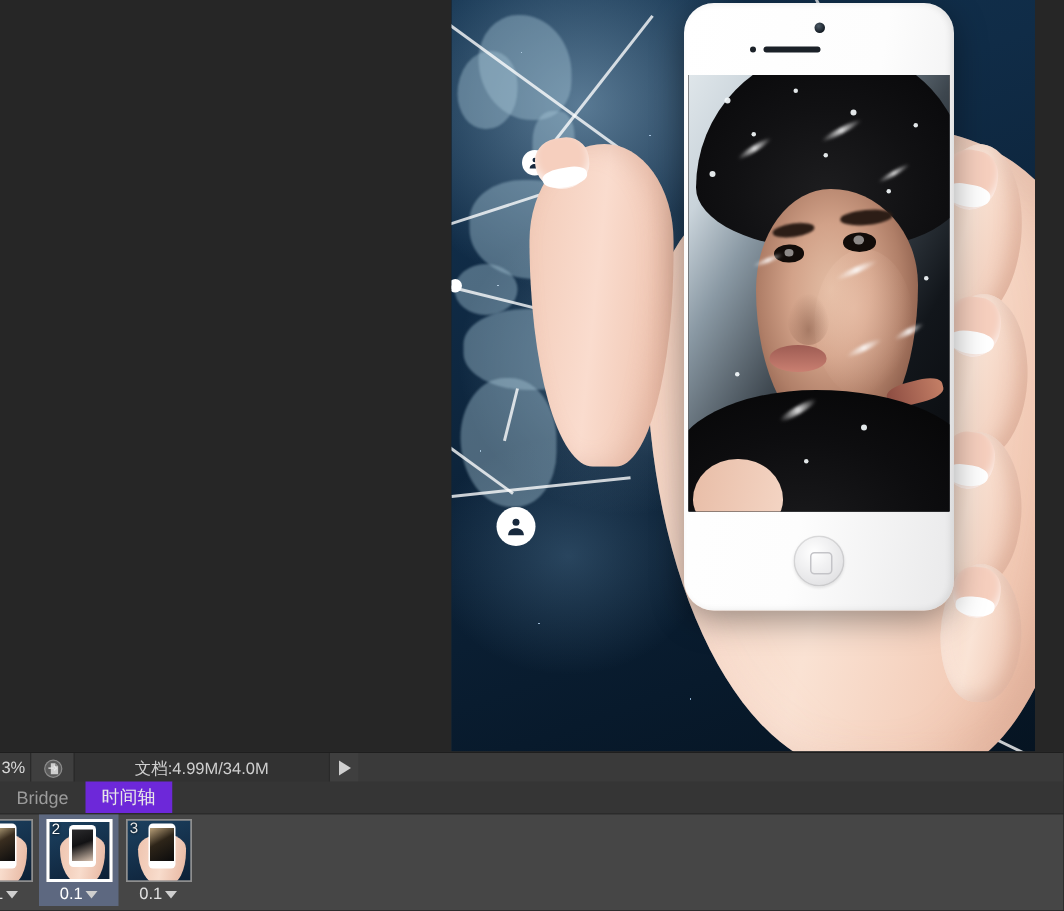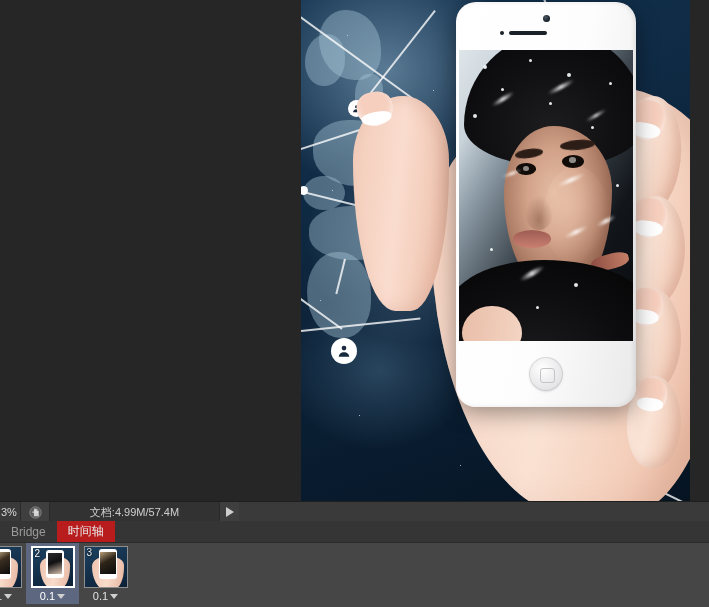--- a/index.html
+++ b/index.html
@@ -227,21 +227,21 @@
   
   .tab-bar {
     position:absolute; left:0; top:522px; width:709px; height:21px;
     background:#353535; display:flex; align-items:flex-end;
     border-bottom:1px solid #2b2b2b;
   }
   .tab {
     height:21px; padding:0 11px; display:flex; align-items:center;
     font-size:12px; color:#9b9b9b; background:#353535;
   }
-  .tab.active { background:#b91c1c; color:#e8e8e8; }
+  .tab.active { background:#6d28d9; color:#e8e8e8; }
   .tab-filler { flex:1; height:21px; background:#353535; }
 
   
   .timeline-panel {
     position:absolute; left:0; top:543px; width:709px; height:64px;
     background:#464646;
   }
   .frames-strip {
     position:absolute; left:0; top:0; height:64px;
     display:flex; align-items:flex-start;
@@ -415,21 +415,21 @@
     <div class="sb-sep"></div>
     <div class="sb-icon-btn">
       <svg width="13" height="13" viewBox="0 0 16 16">
         <circle cx="8" cy="8" r="7" fill="#5a5a5a" stroke="#8c8c8c" stroke-width="1"></circle>
         <path d="M6 3.5h3.5L12 6v6.5H6z" fill="#cfcfcf"></path>
         <path d="M9.5 3.5V6H12z" fill="#8f8f8f"></path>
         <path d="M4 7.5h4.5M8.5 5.5l2 2-2 2" stroke="#e6e6e6" stroke-width="1.1" fill="none"></path>
       </svg>
     </div>
     <div class="sb-sep"></div>
-    <div class="doc-size">文档:4.99M/57.4M</div>
+    <div class="doc-size">文档:4.99M/34.0M</div>
     <div class="sb-sep"></div>
     <div class="sb-arrow-btn">
       <div class="tri-right"></div>
     </div>
     <div class="sb-rest"></div>
   </div>
 
   <div class="tab-bar">
     <div class="tab">Bridge</div>
     <div class="tab active">时间轴</div>

